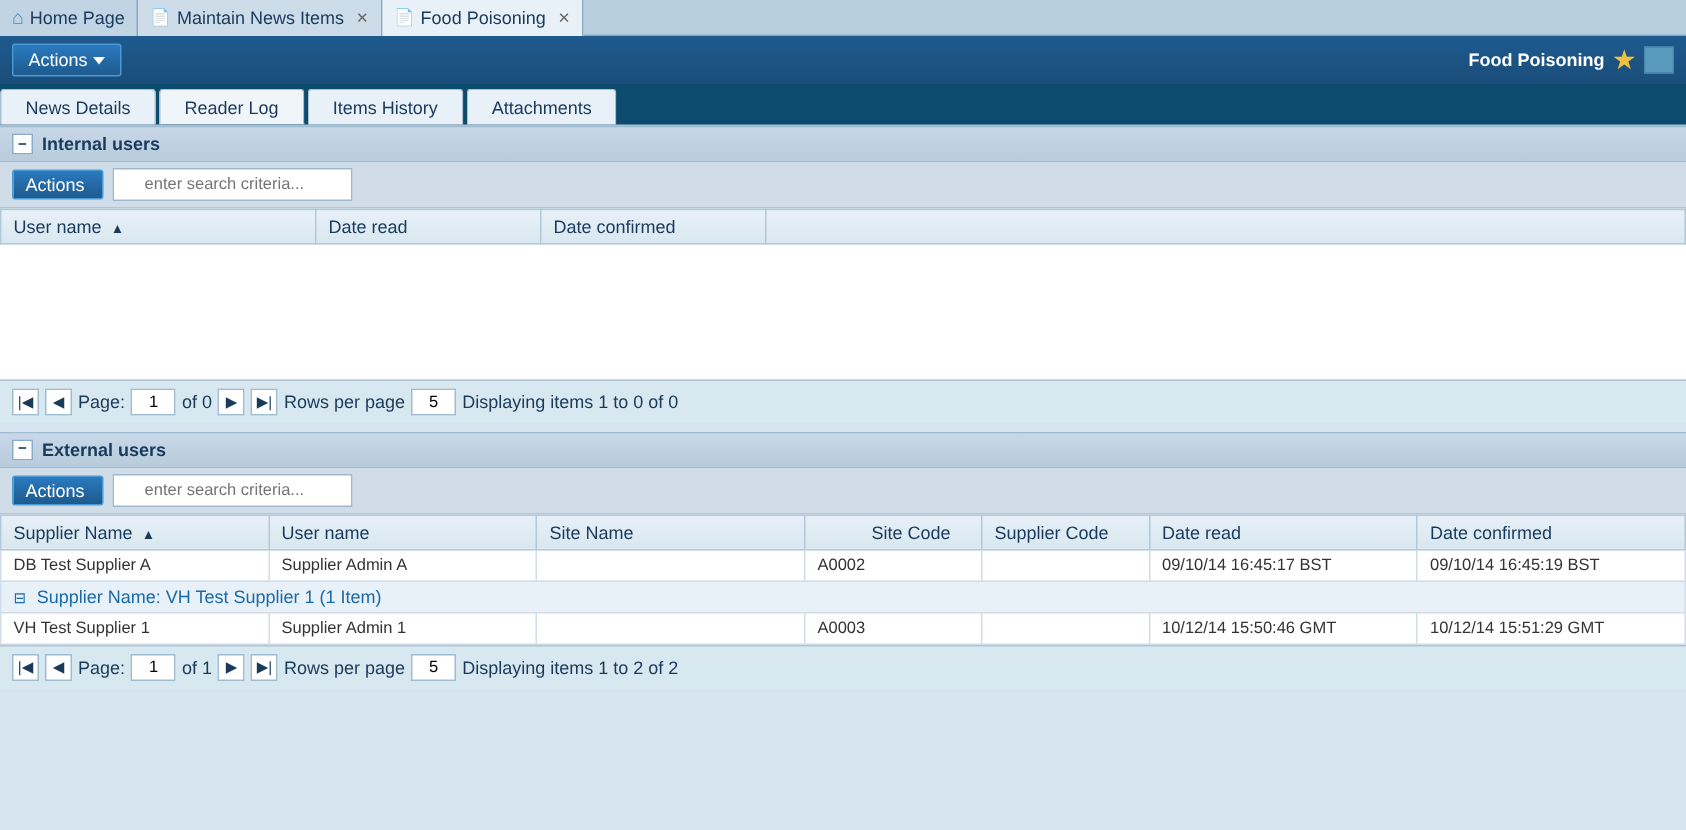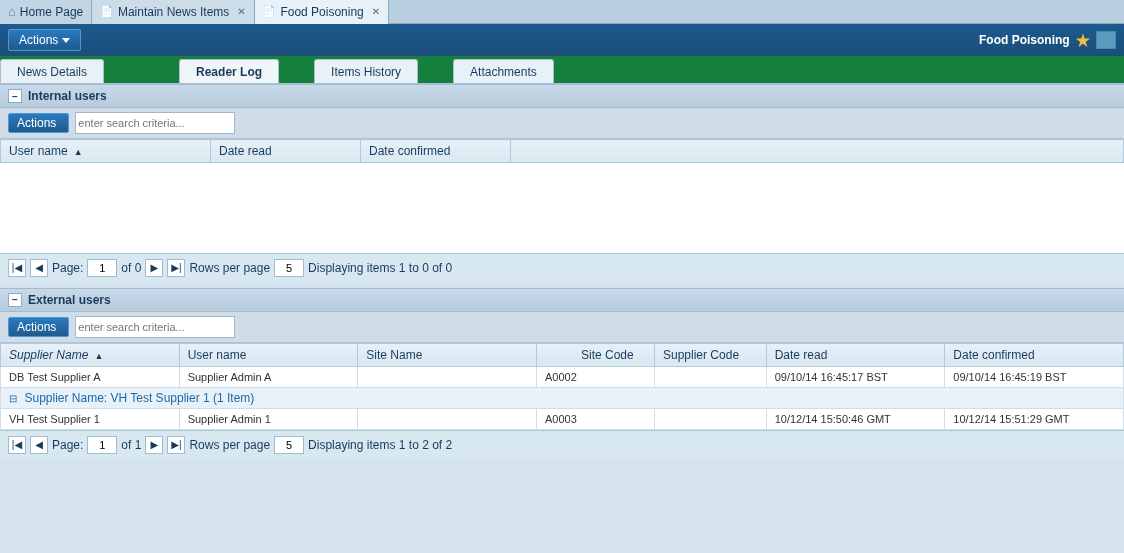--- a/index.html
+++ b/index.html
@@ -86,42 +86,40 @@
       width: 20px;
       height: 18px;
       background: #5a9abf;
       border: 1px solid #4a8aaf;
       display: inline-block;
     }
 
     
     .sub-tabs {
       display: flex;
-      background: #15803d;
+      background: #0c4a6e;
       border-bottom: 1px solid #aabfcf;
       height: 28px;
-      gap: 33px;
     }
     .sub-tab {
       padding: 5px 16px;
       border: 1px solid #aabfcf;
       border-bottom: none;
       background: #e8f0f8;
       cursor: pointer;
       color: #1a3a5c;
       margin-right: 2px;
       margin-top: 3px;
       border-radius: 3px 3px 0 0;
       font-size: 12px;
     }
     .sub-tab.active {
       background: #f0f5fa;
-      font-weight: bold;
+      font-weight: normal;
       border-bottom: 1px solid #f0f5fa;
-      margin-left: 40px;
     }
 
     
     .section {
       background: #e8f0f8;
       margin: 0;
     }
     .section-header {
       background: linear-gradient(180deg, #c8d8e8 0%, #b8ccdc 100%);
       padding: 4px 8px;
@@ -163,21 +161,21 @@
       background: linear-gradient(180deg, #2a7abf 0%, #1e5a8e 100%);
       border: 1px solid #4a9ad4;
       color: white;
       padding: 2px 8px;
       cursor: pointer;
       border-radius: 2px;
       font-size: 11px;
       gap: 4px;
     }
     .search-input {
-      padding: 2px 2px;
+      padding: 2px 20px;
       border: 1px solid #a0b8cc;
       background: white;
       color: #888;
       font-size: 11px;
       width: 160px;
       height: 22px;
     }
 
     
     .data-table {
@@ -378,21 +376,21 @@
     <button class="grid-actions-btn">
       <span>Actions</span>
       <span class="arrow" style="border-top-color:white;"></span>
     </button>
     <input class="search-input" type="text" placeholder="enter search criteria..." style="">
   </div>
 
   <table class="data-table">
     <thead>
       <tr>
-        <th style="width:160px;font-style:italic;">
+        <th style="width:160px;">
           <span>Supplier Name</span>
           <span class="sort-arrow">▲</span>
         </th>
         <th style="width:160px;">
           <span>User name</span>
         </th>
         <th style="width:160px;">
           <span>Site Name</span>
         </th>
         <th style="width:80px;padding-left:44px;">

